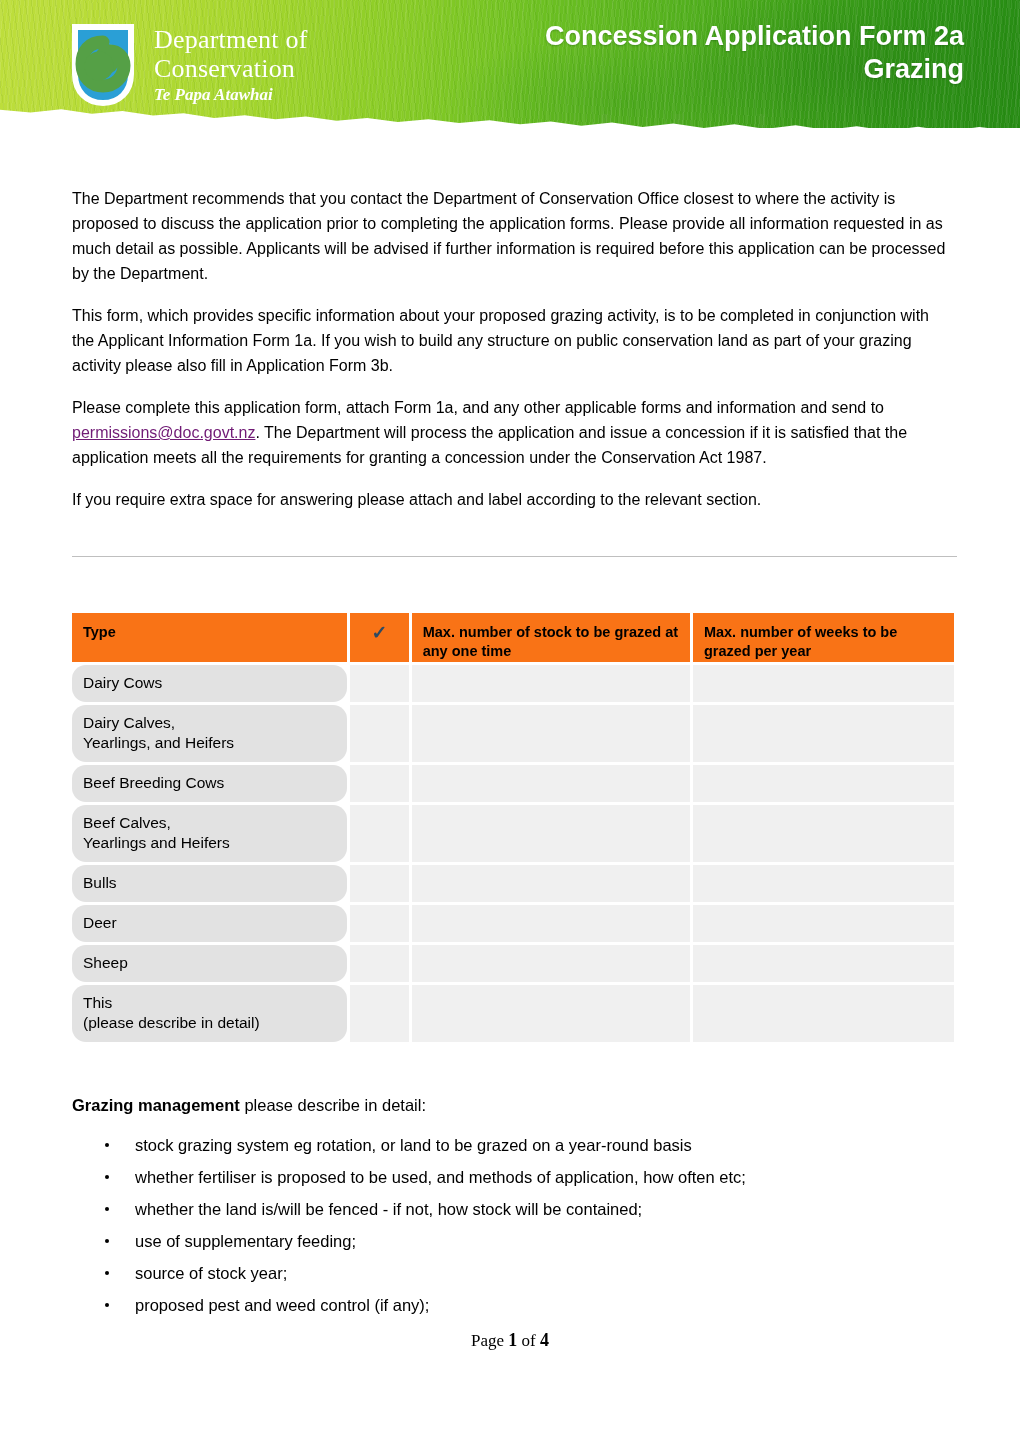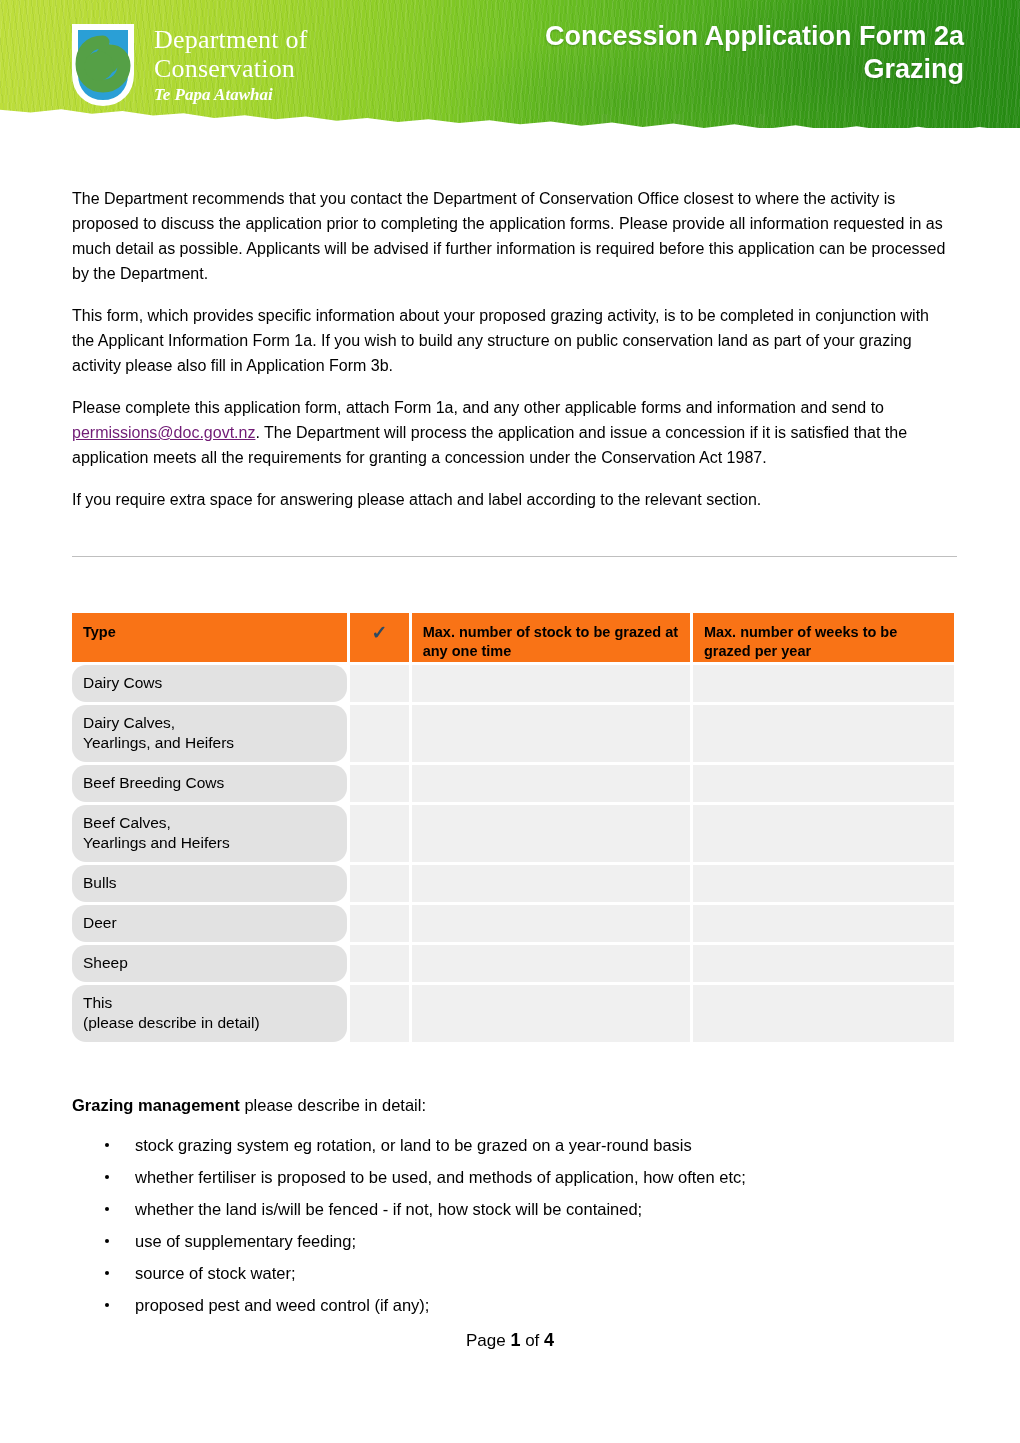--- a/index.html
+++ b/index.html
@@ -271,21 +271,21 @@
     background: #000000;
   }
 
   
   .footer {
     position: absolute;
     left: 0;
     top: 1330px;
     width: 1020px;
     text-align: center;
-    font-family: Liberation Sans, sans-serif;
+    font-family: Liberation Serif, serif;
     font-size: 17px;
     color: #000000;
   }
   .footer .num { font-weight: bold; font-size: 18px; }
 </style>
 </head>
 <body>
 
 <div class="banner">
   <div class="banner-bg"></div>
@@ -417,21 +417,21 @@
       </tbody>
   </table>
 
   <p class="mgmt-intro"><b>Grazing management</b><span> please describe in detail:</span></p>
 
   <ul class="bullets">
       <li><span class="dot"></span><span>stock grazing system eg rotation, or land to be grazed on a year-round basis</span></li>
       <li><span class="dot"></span><span>whether fertiliser is proposed to be used, and methods of application, how often etc;</span></li>
       <li><span class="dot"></span><span>whether the land is/will be fenced - if not, how stock will be contained;</span></li>
       <li><span class="dot"></span><span>use of supplementary feeding;</span></li>
-      <li><span class="dot"></span><span>source of stock water;</span></li>
+      <li><span class="dot"></span><span>source of stock year;</span></li>
       <li><span class="dot"></span><span>proposed pest and weed control (if any);</span></li>
     </ul>
 
 </div>
 
 <div class="footer">
   <span>Page </span><span class="num">1</span><span> of </span><span class="num">4</span>
 </div>
 
 </body></html>

